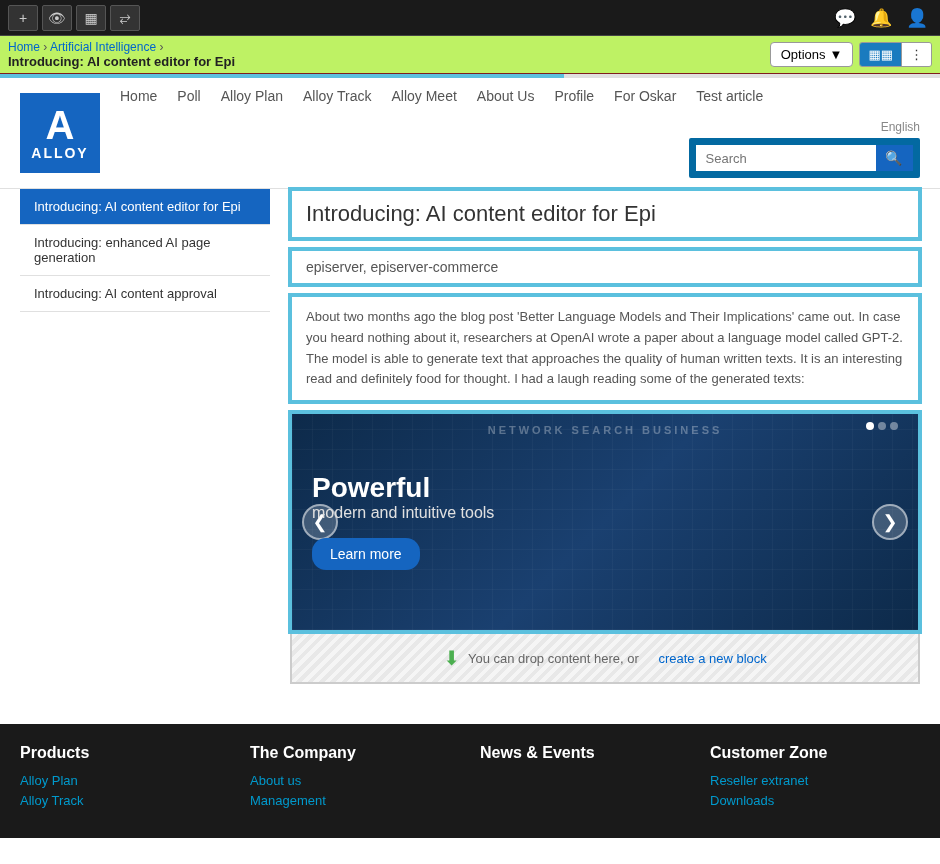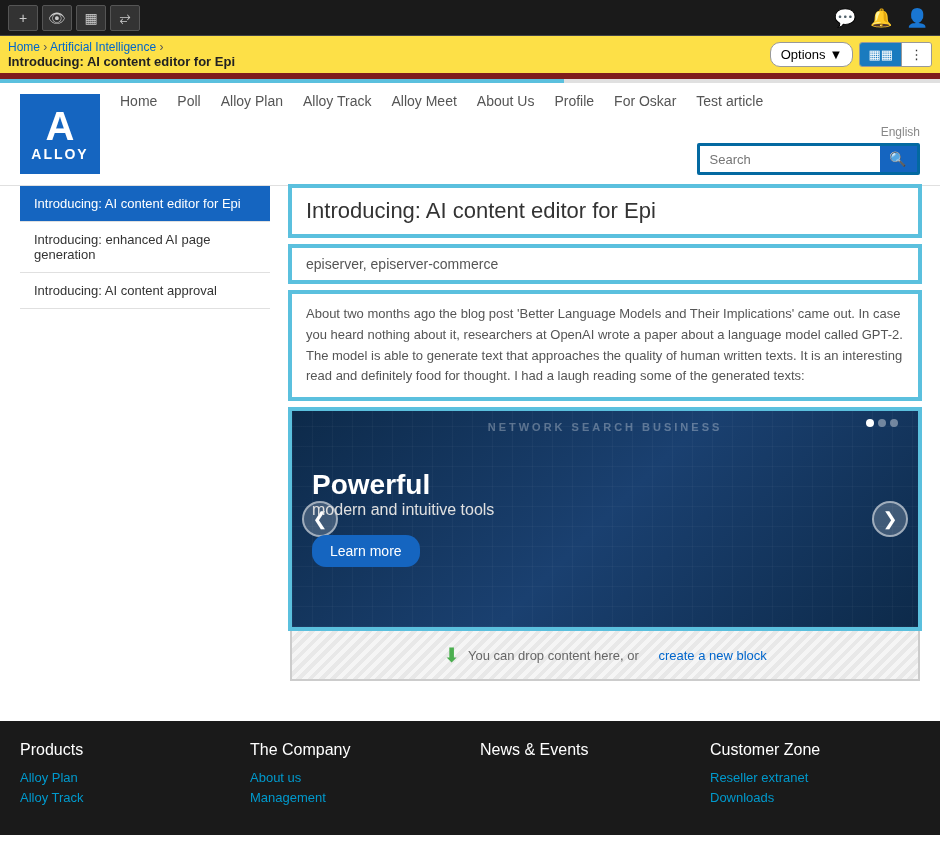--- a/index.html
+++ b/index.html
@@ -40,22 +40,22 @@
       cursor: pointer;
       width: 28px;
       height: 26px;
       display: flex;
       align-items: center;
       justify-content: center;
     }
 
     
     .breadcrumb-bar {
-      background: #fde047;
-      border-bottom: 6px solid #7f1d1d;
+      background: #bef264;
+      border-bottom: 1px solid #7f1d1d;
       padding: 4px 8px;
       display: flex;
       align-items: center;
       justify-content: space-between;
     }
     .breadcrumb-bar .breadcrumb-left {
       font-size: 12px;
       color: #555;
     }
     .breadcrumb-bar .breadcrumb-left a {
@@ -68,21 +68,21 @@
       color: #222;
     }
     .breadcrumb-bar .options-area {
       display: flex;
       align-items: center;
       gap: 6px;
     }
     .options-btn {
       background: #fff;
       border: 1px solid #999;
-      border-radius: 10px;
+      border-radius: 4px;
       padding: 4px 10px;
       cursor: pointer;
       font-size: 13px;
       display: flex;
       align-items: center;
       gap: 4px;
     }
     .view-toggle {
       display: flex;
       border: 1px solid #999;
@@ -173,21 +173,21 @@
       align-items: flex-end;
     }
     .site-lang {
       font-size: 12px;
       color: #888;
       margin-bottom: 4px;
     }
     .site-search-form {
       display: flex;
       align-items: center;
-      border: 3px solid #0369a1;
+      border: 7px solid #0369a1;
       border-radius: 2px;
       overflow: hidden;
     }
     .site-search-input {
       border: none;
       padding: 5px 10px;
       width: 180px;
       font-size: 13px;
       outline: none;
     }
@@ -384,21 +384,21 @@
     .footer-grid {
       display: grid;
       grid-template-columns: repeat(4, 1fr);
       gap: 20px;
       margin-bottom: 16px;
     }
     .footer-col h3 {
       color: #fff;
       font-size: 16px;
       margin-bottom: 10px;
-      font-weight: normal;
+      font-weight: bold;
     }
     .footer-col ul {
       list-style: none;
     }
     .footer-col ul li {
       margin-bottom: 4px;
     }
     .footer-col ul li a {
       color: #0099cc;
       text-decoration: none;

